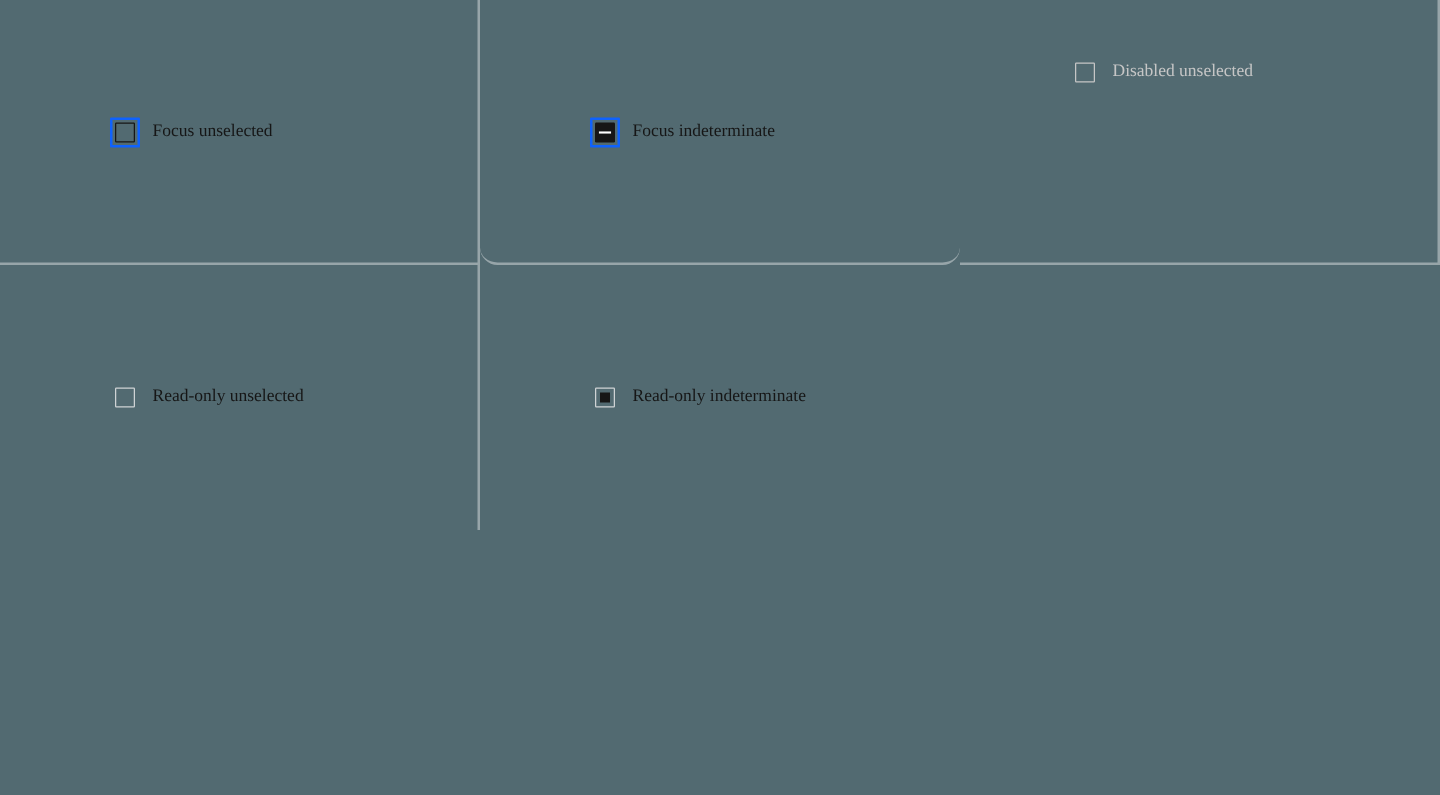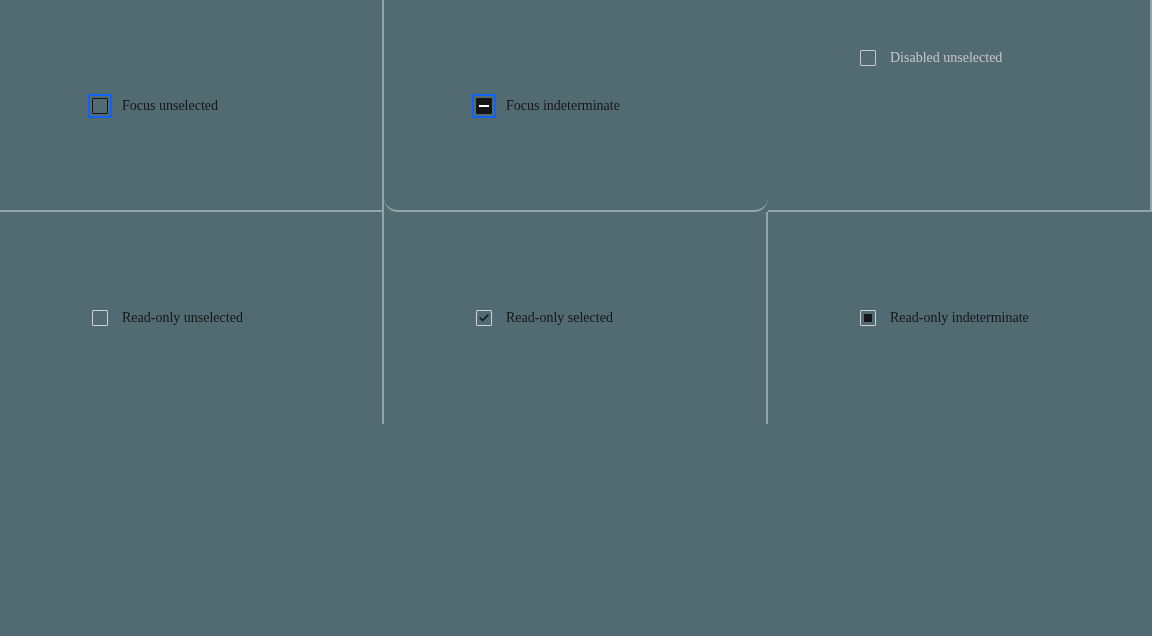--- a/index.html
+++ b/index.html
@@ -155,32 +155,20 @@
 
   <div class="cell row-last">
     <div class="cb-item">
       <span class="cb-box-wrap">
         <span class="cb ro-unselected"></span>
       </span>
       <span class="label">Read-only unselected</span>
     </div>
   </div>
 
-  <div class="cell row-last">
-    <div class="cb-item">
-      <span class="cb-box-wrap">
-        <span class="cb ro-selected">
-          <svg width="10" height="8" viewBox="0 0 10 8">
-            <path d="M1 4 L3.6 6.5 L9 1" stroke="#161616" stroke-width="1.6" fill="none" stroke-linecap="round" stroke-linejoin="round"></path>
-          </svg>
-        </span>
-      </span>
-      <span class="label">Read-only selected</span>
-    </div>
-  </div>
 
   <div class="cell row-last col-last">
     <div class="cb-item">
       <span class="cb-box-wrap">
         <span class="cb ro-indeterminate">
           <span class="ro-indet-bar"></span>
         </span>
       </span>
       <span class="label">Read-only indeterminate</span>
     </div>

